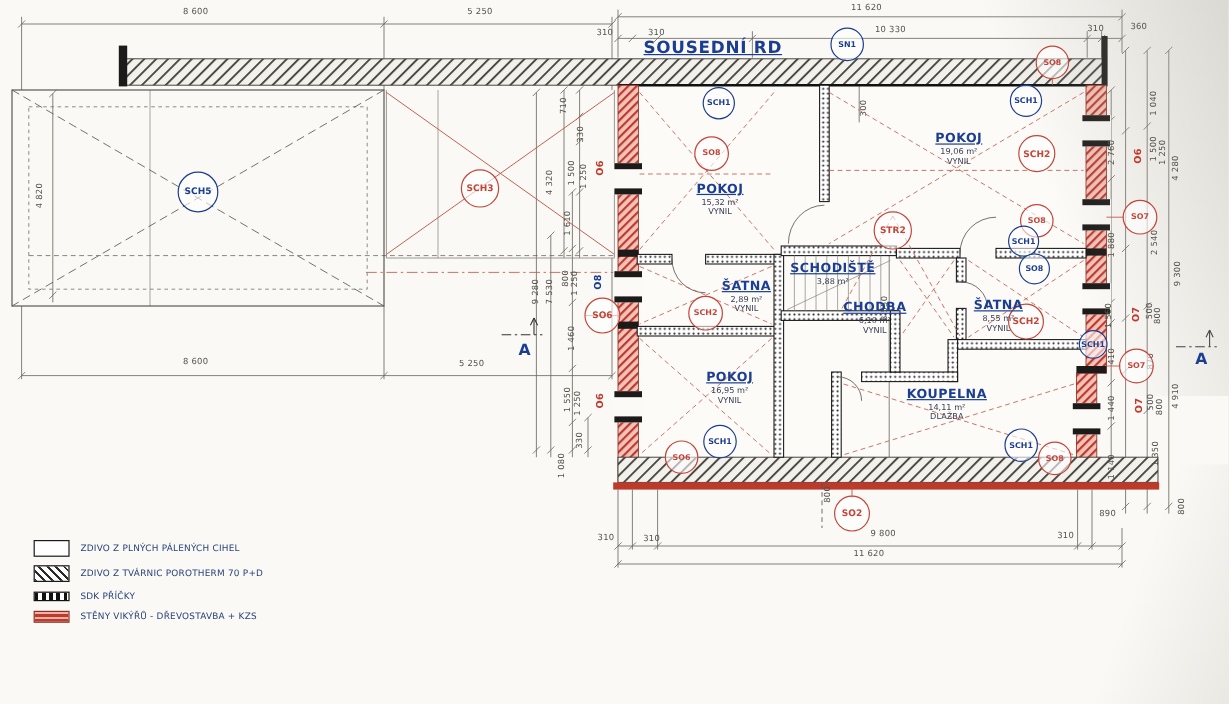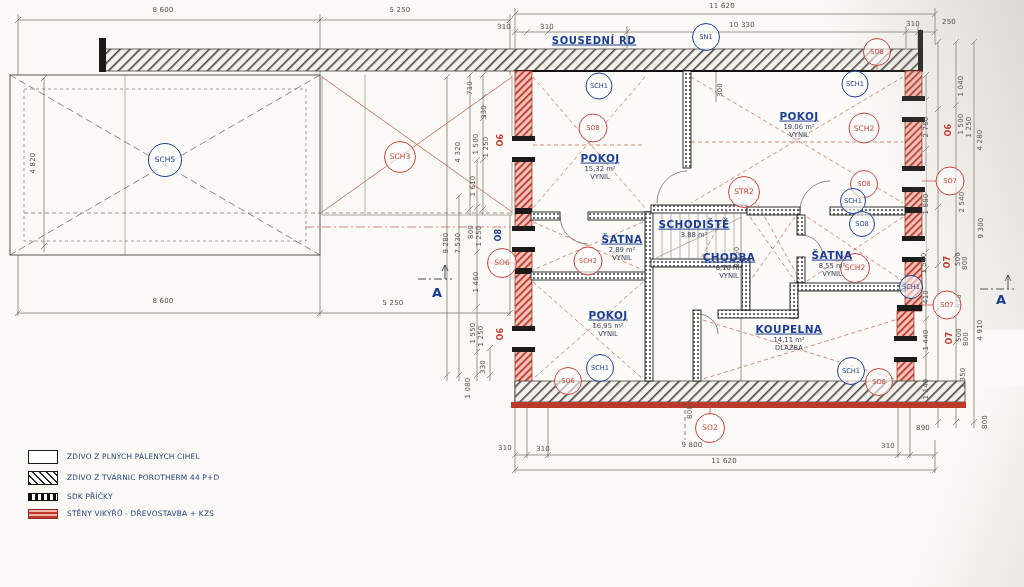--- a/index.html
+++ b/index.html
@@ -10,30 +10,30 @@
           background:linear-gradient(250deg,rgba(168,164,156,.38),rgba(168,164,156,0) 55%);}
   .shade2{position:absolute;right:0;bottom:0;width:120px;height:200px;pointer-events:none;
           background:linear-gradient(290deg,rgba(168,164,156,.20),rgba(168,164,156,0) 60%);}
   .dim{position:absolute;transform:translate(-50%,-50%);font-size:7px;color:#55524c;
        white-space:nowrap;letter-spacing:.2px;}
   .dim.rot{transform:translate(-50%,-50%) rotate(-90deg);}
   .dim.red{color:#c23a2e;}
   .dim.blue{color:#1c3e92;}
   .dim.b{font-weight:bold;font-size:8px;}
   .tag{position:absolute;transform:translate(-50%,-50%);border:1.2px solid;border-radius:50%;
-       display:flex;align-items:center;justify-content:center;font-weight:normal;
+       display:flex;align-items:center;justify-content:center;font-weight:bold;
        background:rgba(255,255,255,.6);line-height:1;}
   .tag.red{border-color:#c4453a;color:#c4453a;}
   .tag.blue{border-color:#1c3e92;color:#1c3e92;}
   .room{position:absolute;transform:translate(-50%,-50%);text-align:center;line-height:1.2;}
   .room .nm{font-size:10.5px;font-weight:bold;color:#1c3e92;text-decoration:underline;
             letter-spacing:.4px;white-space:nowrap;}
   .room .ar,.room .fl{font-size:6.8px;color:#39405a;white-space:nowrap;}
   .hdr{position:absolute;left:594px;top:40px;transform:translate(-50%,-50%);color:#1c3e92;
-       font-weight:bold;font-size:10px;text-decoration:underline;letter-spacing:.6px;white-space:nowrap;}
+       font-weight:bold;font-size:14px;text-decoration:underline;letter-spacing:.6px;white-space:nowrap;}
   .sec-a{position:absolute;color:#1c3e92;font-weight:bold;font-size:13px;}
   .sec-a.left{left:432px;top:285px;}
   .sec-a.right{left:996px;top:292px;}
   #legend{position:absolute;left:28px;top:450px;width:330px;}
   .lg-title{font-size:12.5px;font-weight:bold;color:#1d3a80;letter-spacing:.4px;margin-bottom:9px;}
   .lg-row{display:flex;align-items:center;gap:9px;margin-bottom:7px;}
   .lg-row.top{align-items:flex-start;}
   .lg-text{font-size:7.4px;color:#274379;line-height:1.3;letter-spacing:.2px;}
   .sw{flex:none;box-sizing:border-box;}
   .sw-plain{width:30px;height:14px;border:1.6px solid #1a1a1a;background:#fff;}
@@ -245,21 +245,21 @@
 <span class="sec-a right">A</span>
 
 <div id="dims-layer">
       <span class="dim" style="left: 163px; top: 10px;">8 600</span>
       <span class="dim" style="left: 400px; top: 10px;">5 250</span>
       <span class="dim" style="left: 722px; top: 6px;">11 620</span>
       <span class="dim" style="left: 504px; top: 27px;">310</span>
       <span class="dim" style="left: 547px; top: 27px;">310</span>
       <span class="dim" style="left: 742px; top: 25px;">10 330</span>
       <span class="dim" style="left: 913px; top: 24px;">310</span>
-      <span class="dim" style="left: 949px; top: 22px;">250</span>
+      <span class="dim" style="left: 949px; top: 22px;">360</span>
       <span class="dim rot" style="left: 720px; top: 90px;">300</span>
       <span class="dim rot" style="left: 33px; top: 163px;">4 820</span>
       <span class="dim" style="left: 163px; top: 301px;">8 600</span>
       <span class="dim" style="left: 393px; top: 303px;">5 250</span>
       <span class="dim rot" style="left: 470px; top: 88px;">710</span>
       <span class="dim rot" style="left: 484px; top: 112px;">330</span>
       <span class="dim rot" style="left: 476px; top: 144px;">1 500</span>
       <span class="dim rot" style="left: 486px; top: 147px;">1 250</span>
       <span class="dim rot red b" style="left: 500px; top: 140px;">O6</span>
       <span class="dim rot" style="left: 458px; top: 152px;">4 320</span>
@@ -295,21 +295,21 @@
       <span class="dim rot red b" style="left: 949px; top: 338px;">O7</span>
       <span class="dim rot" style="left: 959px; top: 335px;">500</span>
       <span class="dim rot" style="left: 966px; top: 339px;">800</span>
       <span class="dim rot" style="left: 980px; top: 330px;">4 910</span>
       <span class="dim rot" style="left: 963px; top: 378px;">1 350</span>
       <span class="dim rot" style="left: 985px; top: 422px;">800</span>
       <span class="dim rot" style="left: 737px; top: 257px;">8 550</span>
       <span class="dim rot" style="left: 690px; top: 412px;">800</span>
       <span class="dim" style="left: 505px; top: 448px;">310</span>
       <span class="dim" style="left: 543px; top: 449px;">310</span>
-      <span class="dim" style="left: 692px; top: 445px;">9 800</span>
+      <span class="dim" style="left: 736px; top: 445px;">9 800</span>
       <span class="dim" style="left: 888px; top: 446px;">310</span>
       <span class="dim" style="left: 923px; top: 428px;">890</span>
       <span class="dim" style="left: 724px; top: 461px;">11 620</span>
     </div>
 <div id="circles-layer">
       <div class="tag blue" style="left: 165px; top: 160px; width: 32px; height: 32px; font-size: 7.5px; text-align: center;">SCH5</div>
       <div class="tag red" style="left: 400px; top: 157px; width: 30px; height: 30px; font-size: 7.5px;">SCH3</div>
       <div class="tag blue" style="left: 706px; top: 37px; width: 26px; height: 26px; font-size: 6.6px;">SN1</div>
       <div class="tag red" style="left: 877px; top: 52px; width: 26px; height: 26px; font-size: 6.6px;">SO8</div>
       <div class="tag blue" style="left: 599px; top: 86px; width: 25px; height: 25px; font-size: 6.6px;">SCH1</div>
@@ -378,21 +378,21 @@
   <div id="legend-items">
         <div class="lg-row">
           <span class="sw sw-plain"></span>
           <div class="lg-text">
             <div>ZDIVO Z PLNÝCH PÁLENÝCH CIHEL</div>
           </div>
         </div>
         <div class="lg-row">
           <span class="sw sw-hatch"></span>
           <div class="lg-text">
-            <div>ZDIVO Z TVÁRNIC POROTHERM 44 P+D</div>
+            <div>ZDIVO Z TVÁRNIC POROTHERM 70 P+D</div>
           </div>
         </div>
         <div class="lg-row">
           <span class="sw sw-dots"></span>
           <div class="lg-text">
             <div>SDK PŘÍČKY</div>
           </div>
         </div>
         <div class="lg-row">
           <span class="sw sw-red"></span>

